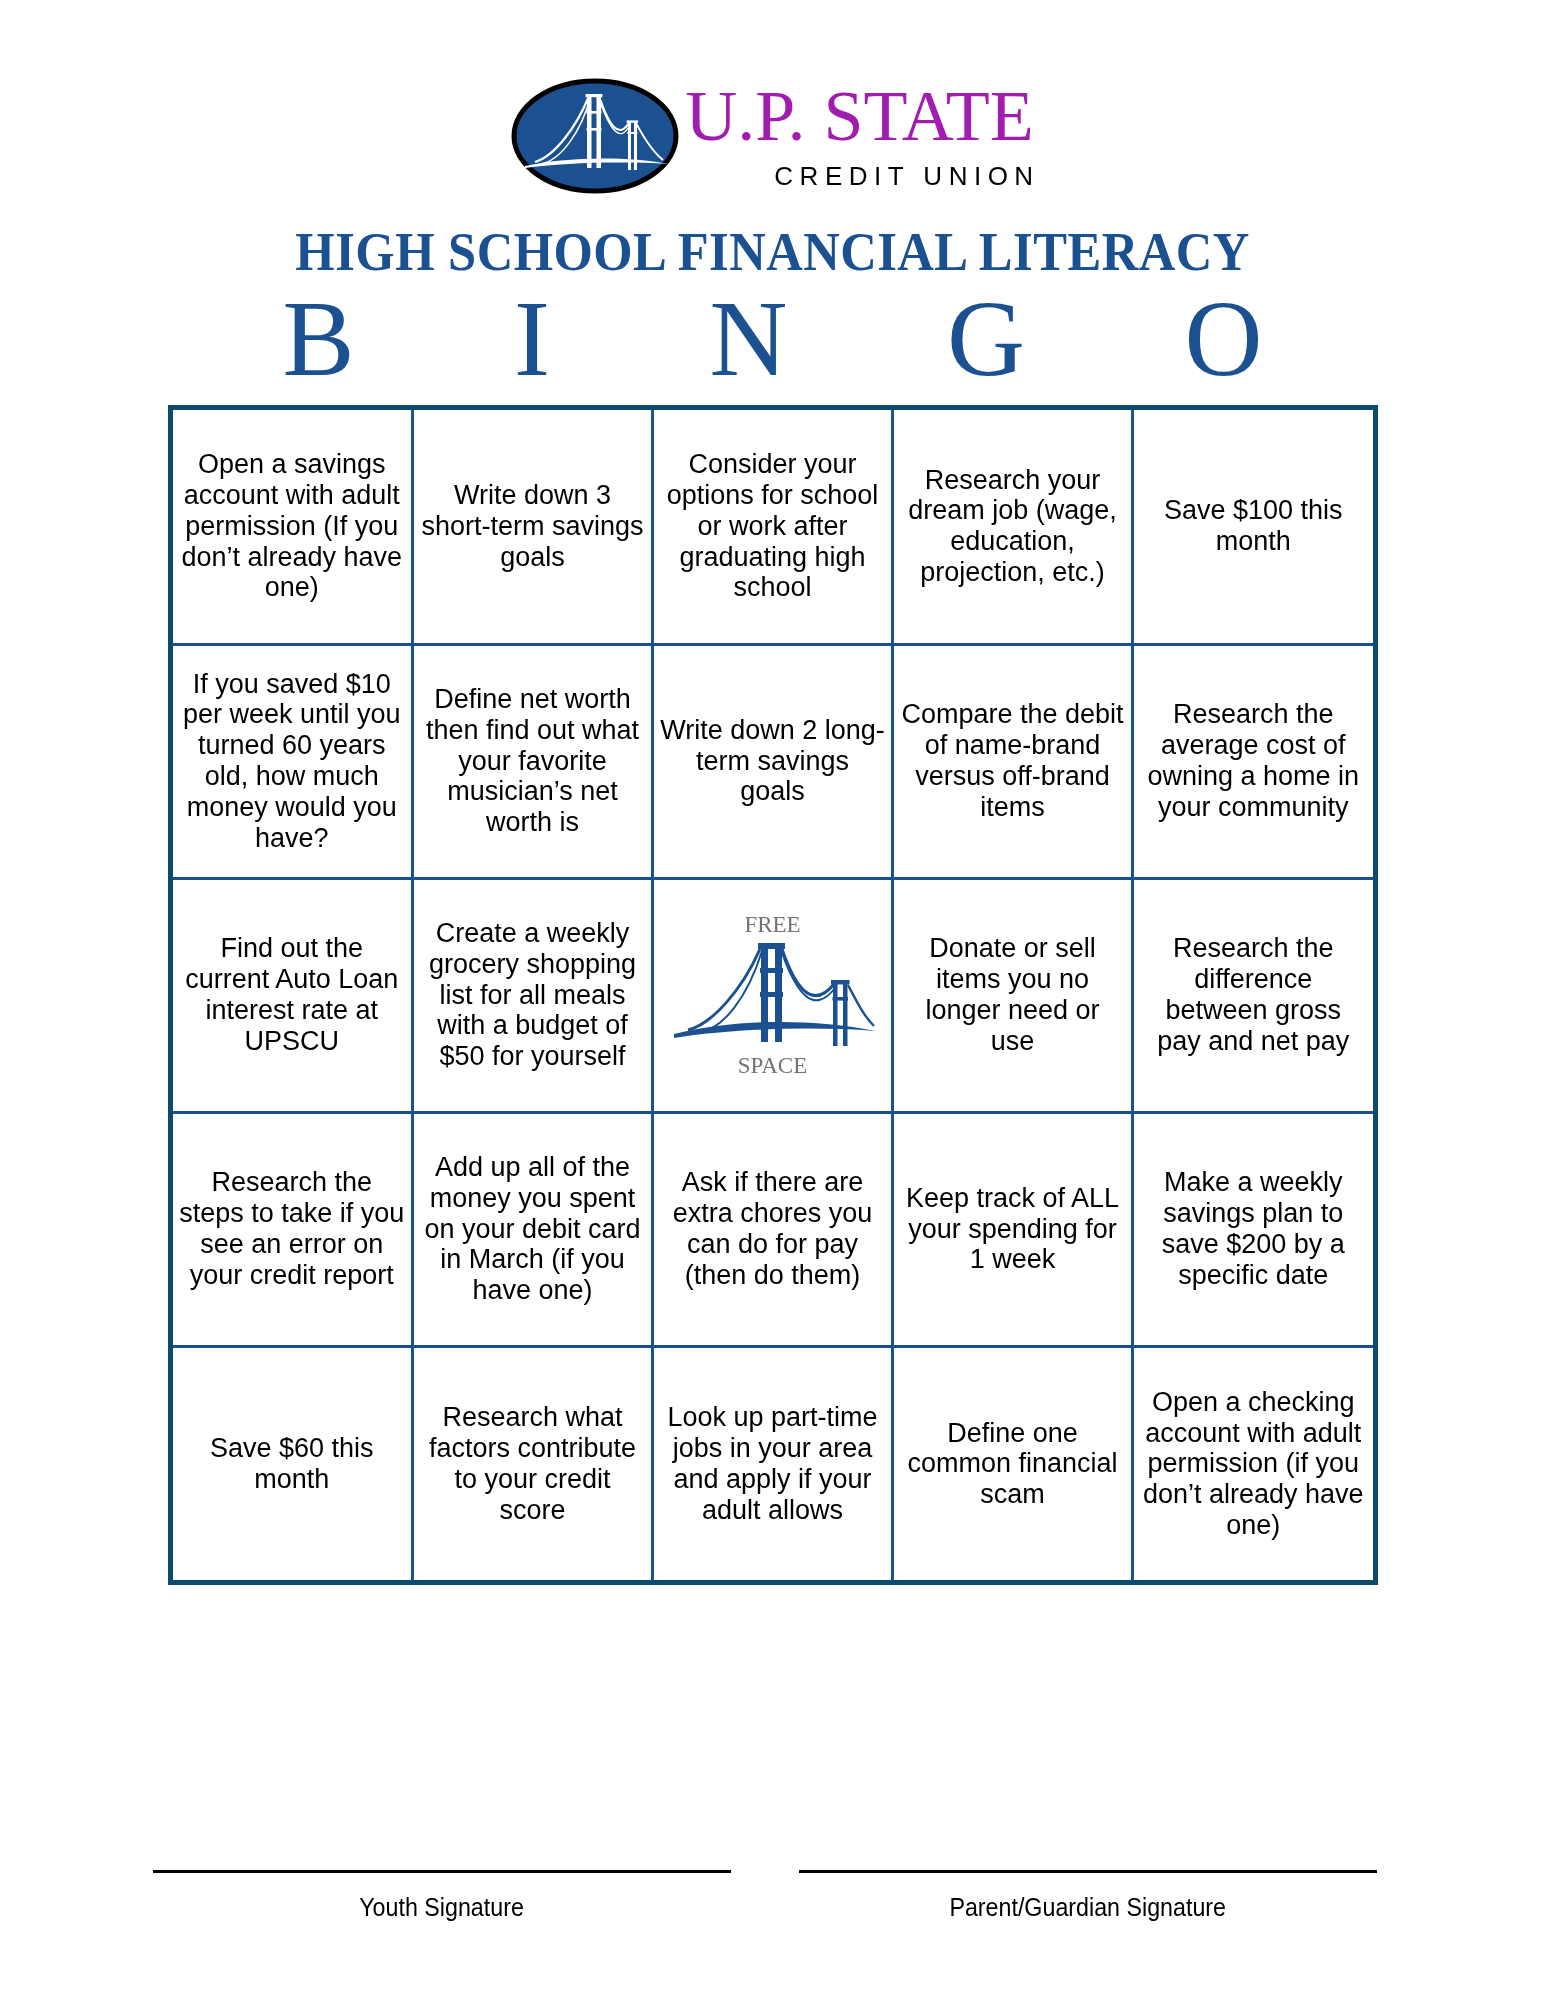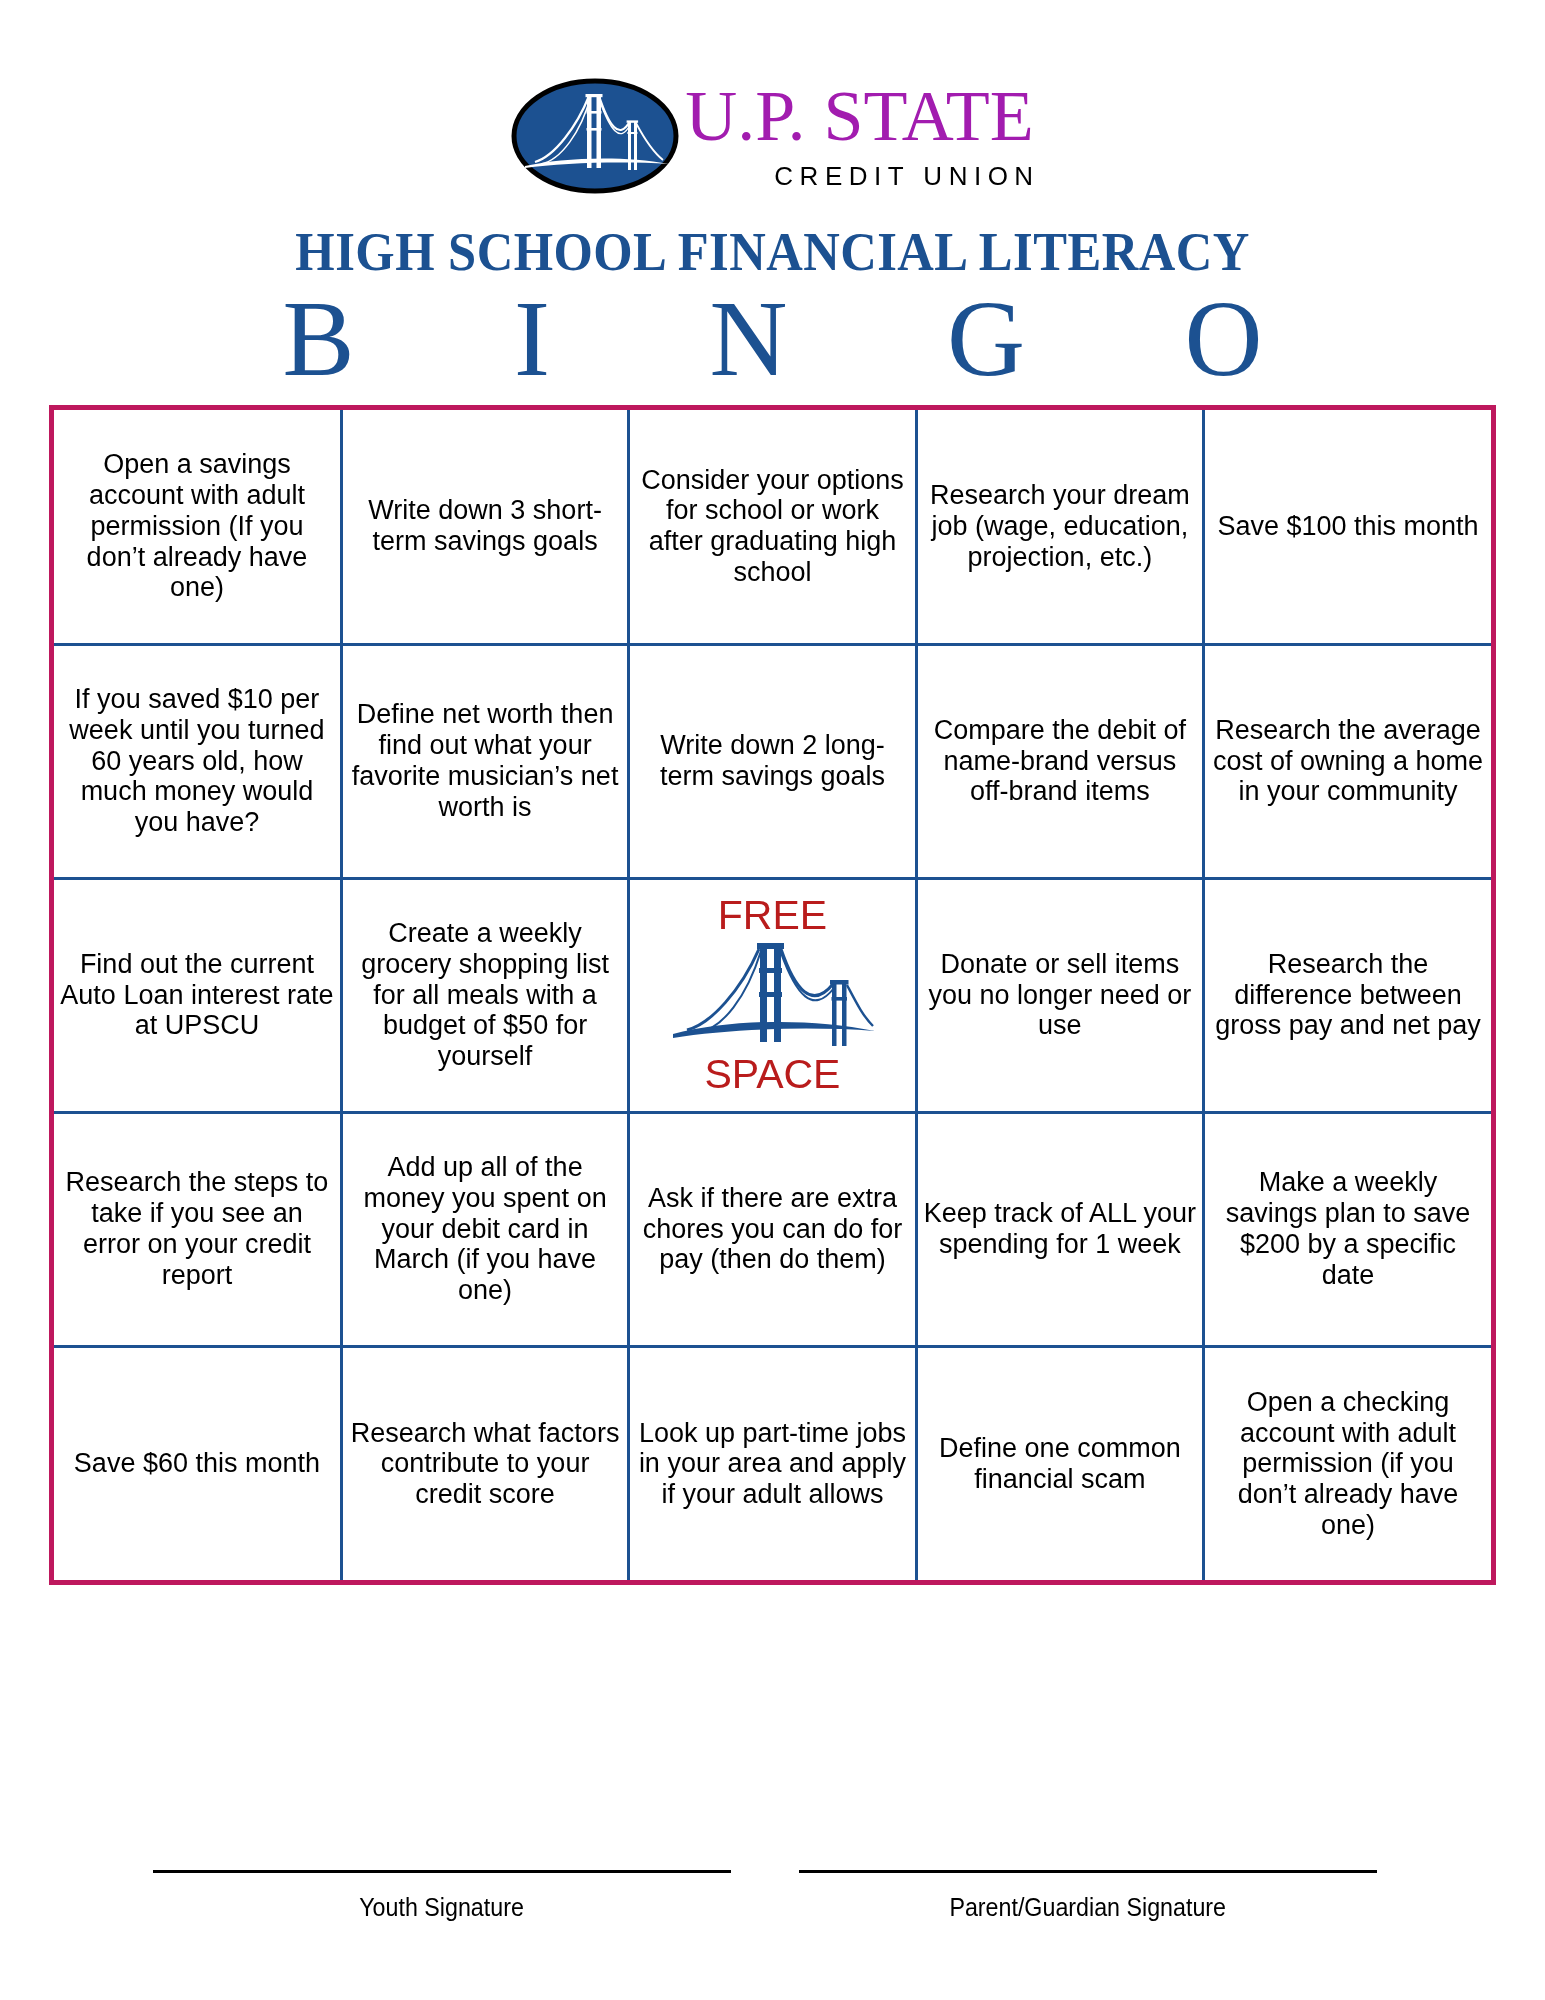--- a/index.html
+++ b/index.html
@@ -83,23 +83,23 @@
   .bingo-letter {
     font-family: "Liberation Serif", serif;
     font-weight: 400;
     color: #1c5191;
     font-size: 108px;
     line-height: 1;
   }
 
   
   .grid-wrap {
-    width: 1447px;
+    width: 1210px;
     margin: 12px auto 0 auto;
-    border: 5px solid #be185d;
+    border: 5px solid #0c4a6e;
     box-sizing: border-box;
     background: #ffffff;
   }
   table.bingo {
     border-collapse: collapse;
     width: 100%;
     table-layout: fixed;
   }
   table.bingo td {
     border: 3px solid #1c5191;
@@ -124,24 +124,24 @@
     padding: 6px 4px;
   }
   .free-inner {
     display: flex;
     flex-direction: column;
     align-items: center;
     justify-content: center;
     height: 100%;
   }
   .free-word {
-    font-family: Liberation Sans, sans-serif;
-    font-size: 41px;
+    font-family: Liberation Serif, serif;
+    font-size: 23px;
     line-height: 1;
-    color: #b91c1c;
+    color: #737373;
   }
   .free-bridge {
     width: 210px;
     height: 124px;
     margin: -2px 0 -4px 0;
   }
 
   
   .sig-area {
     position: absolute;

